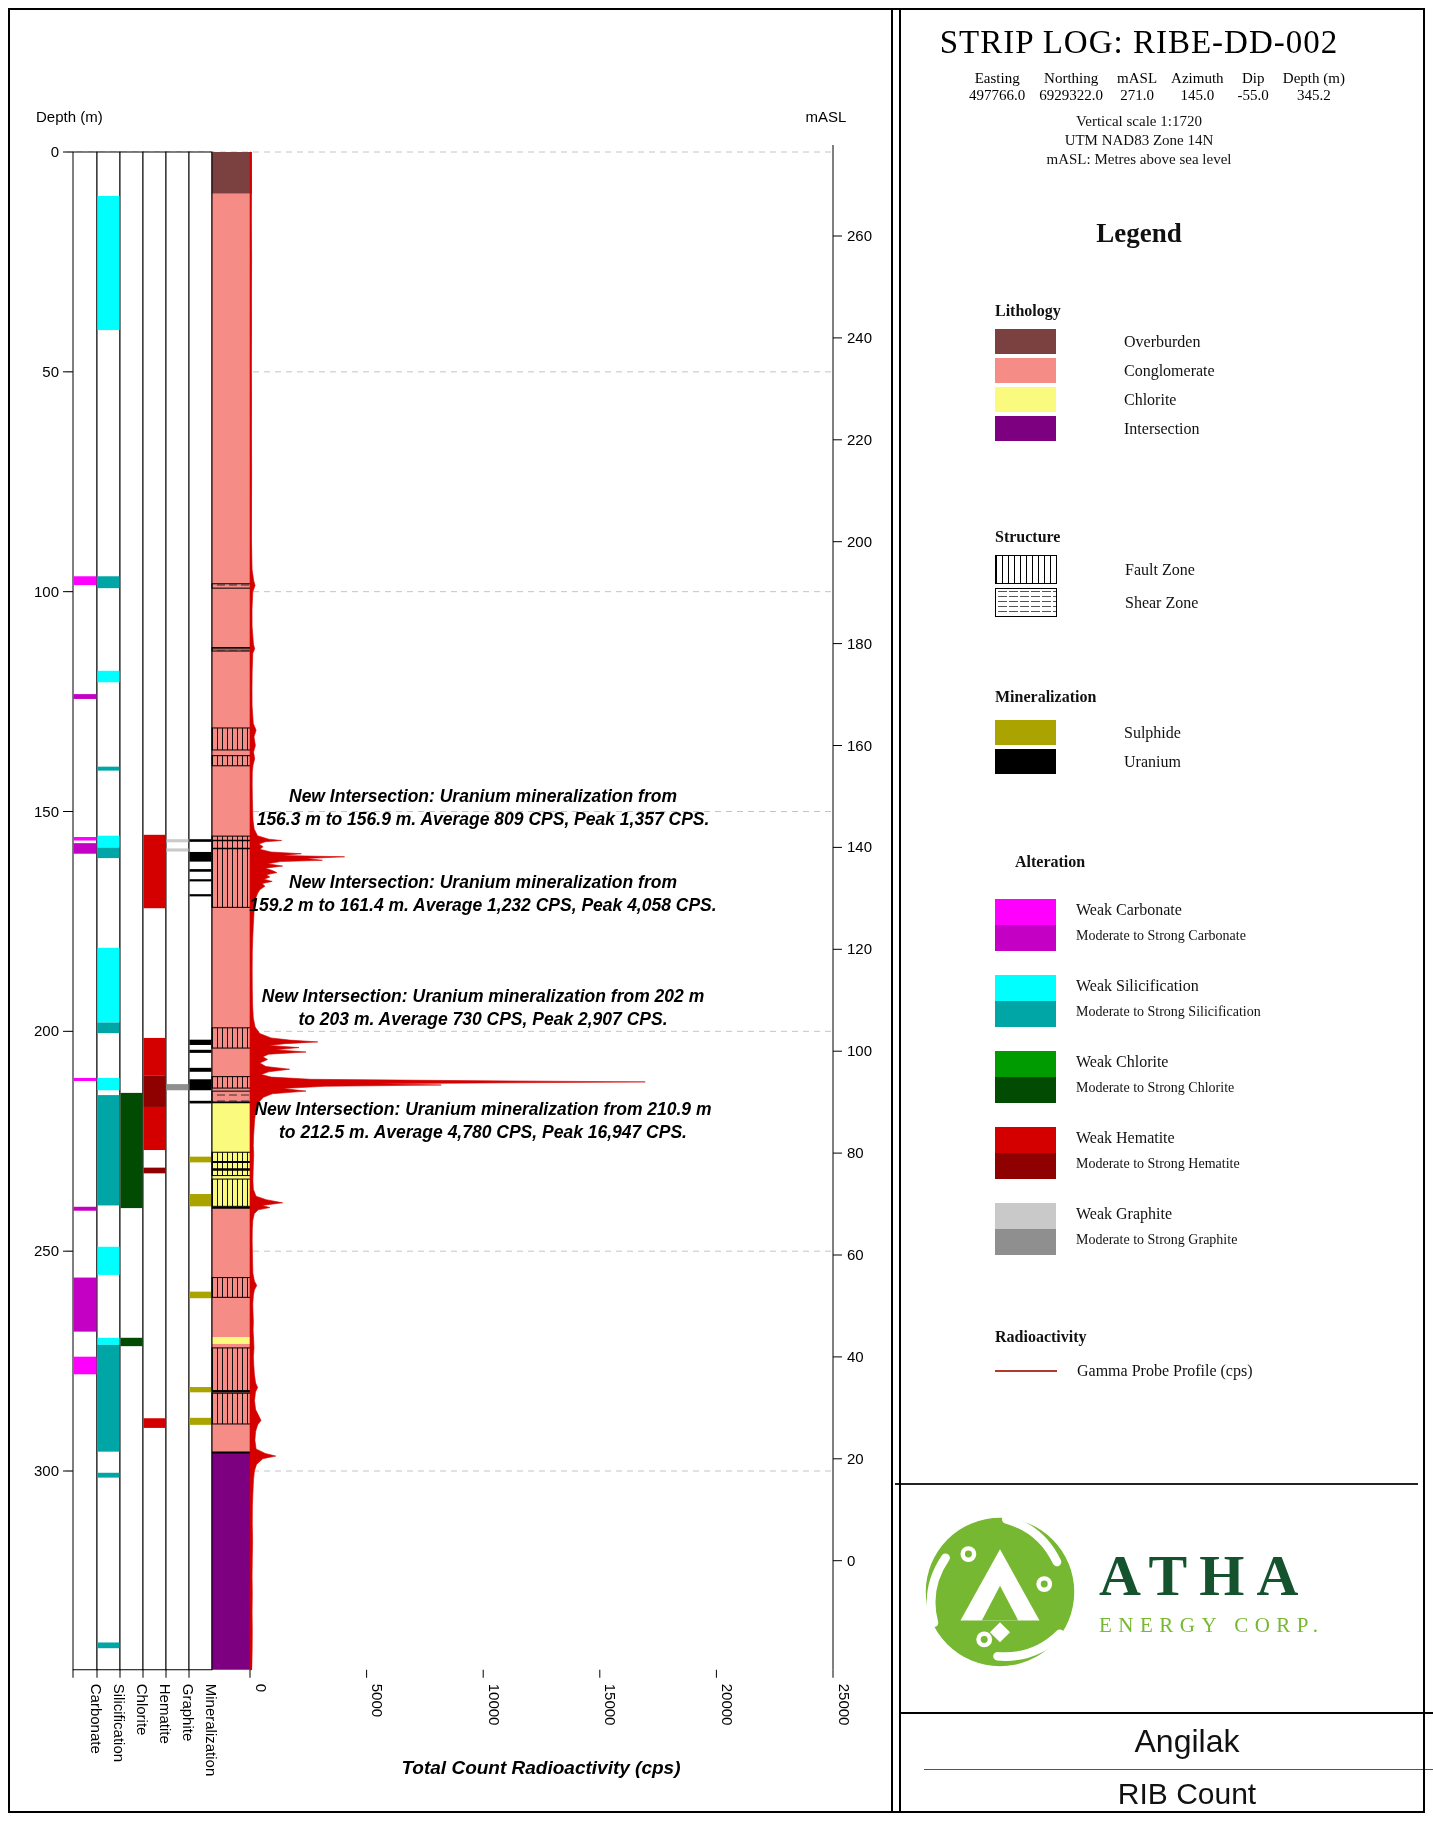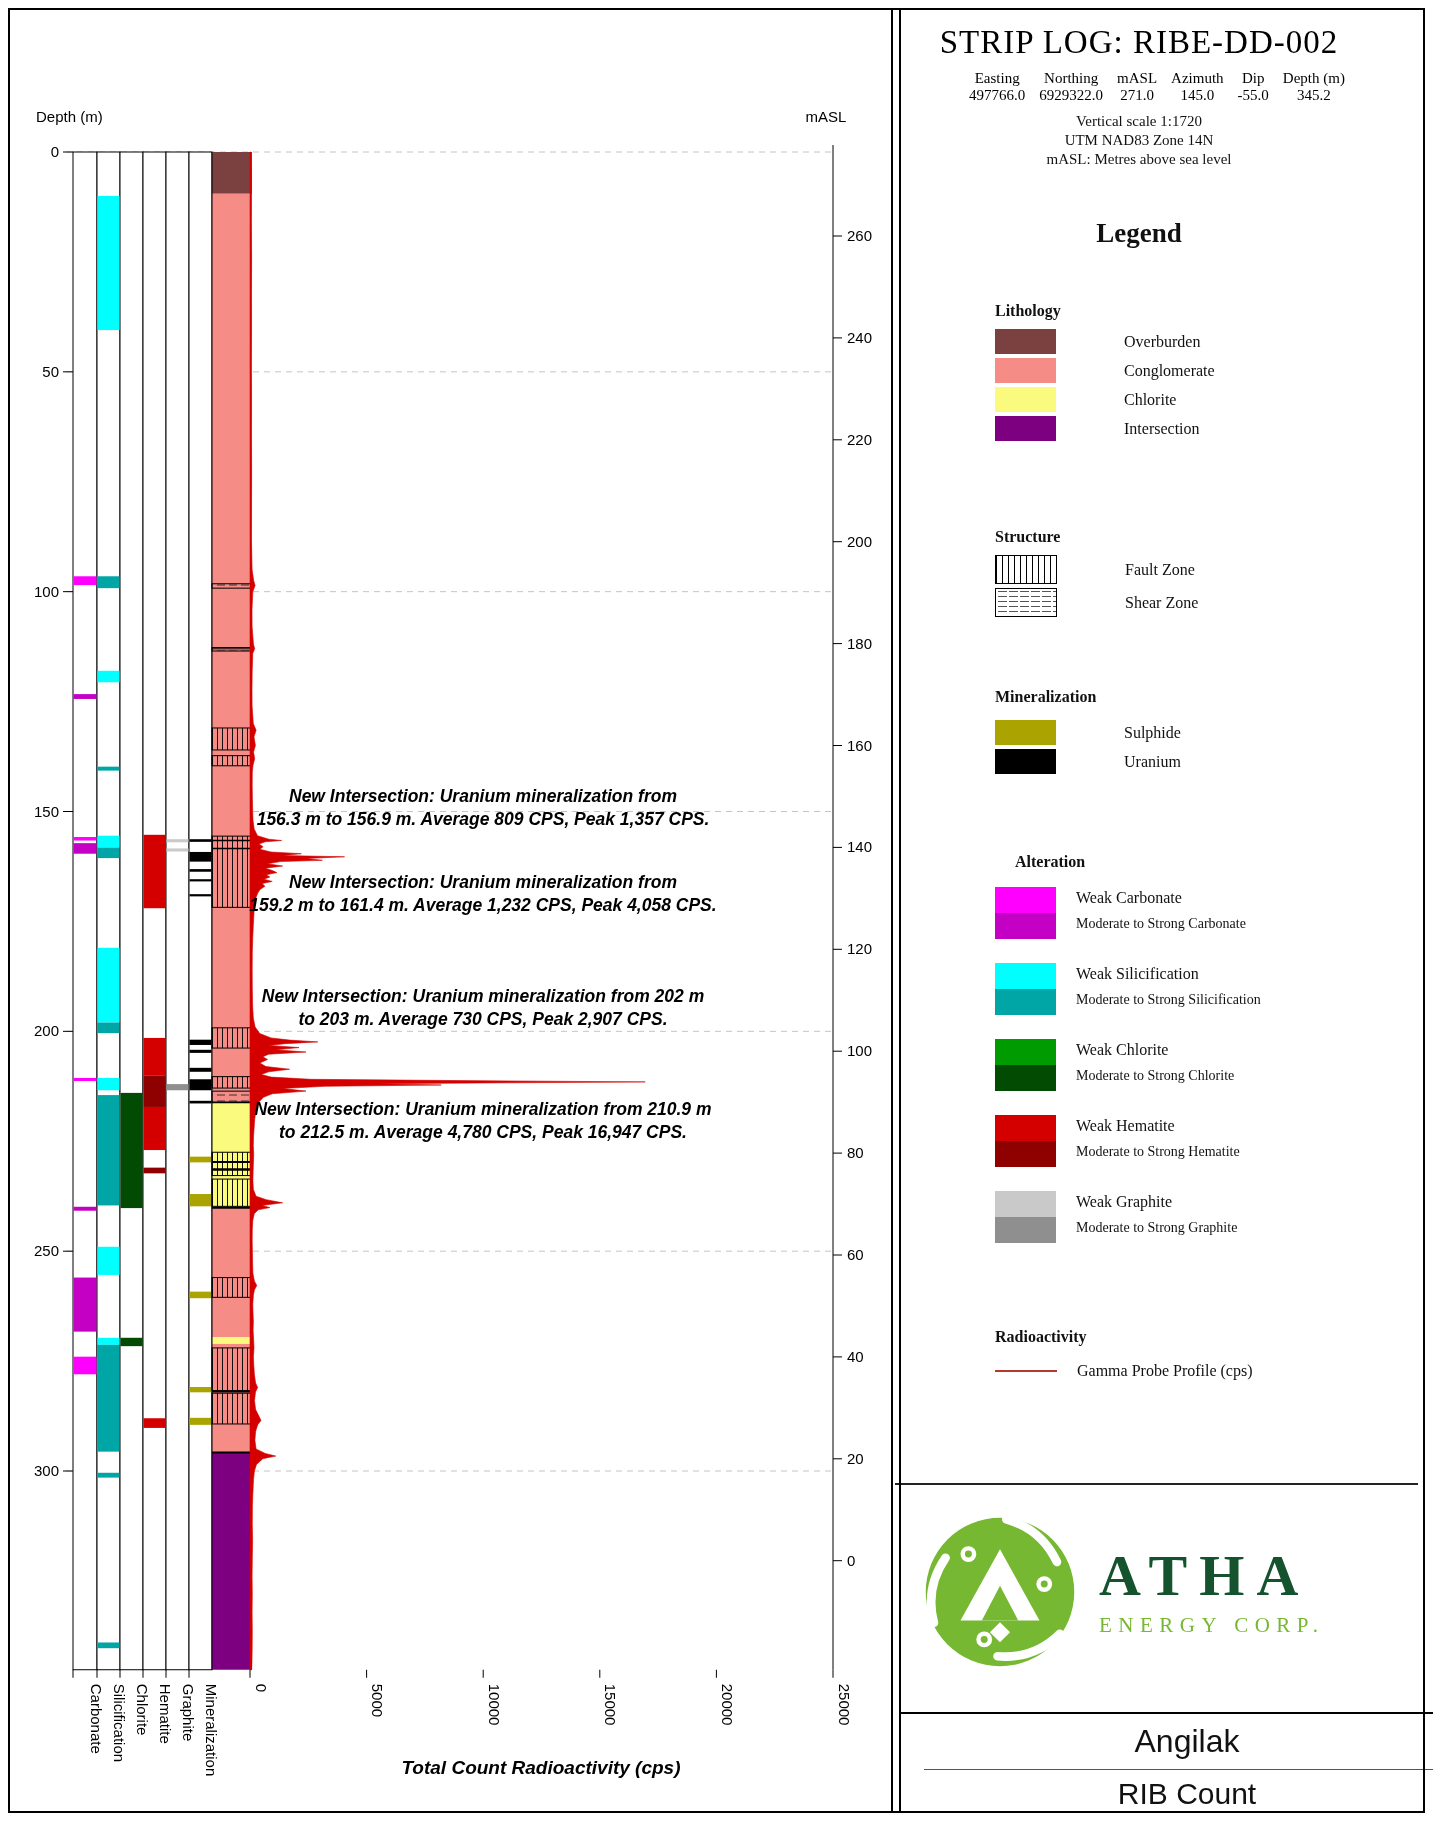--- a/index.html
+++ b/index.html
@@ -315,21 +315,21 @@
             <div class="lg-lbl">Sulphide</div>
           </div>
           <div class="lg-row">
             <div class="sw" style="background: rgb(0, 0, 0);"></div>
             <div class="lg-lbl">Uranium</div>
           </div>
         </div>
     </div>
     <div class="lg-sec" style="top:845px">
       <div class="lg-hdr" style="margin-left:20px">Alteration</div>
-      <div id="alt-pairs" style="margin-top:16px">
+      <div id="alt-pairs" style="margin-top:28px">
           <div class="lg-pair">
             <div class="half" style="background: rgb(255, 0, 255);"></div>
             <div class="half h2" style="background: rgb(196, 0, 196);"></div>
             <div class="wl">Weak Carbonate</div>
             <div class="sl">Moderate to Strong Carbonate</div>
           </div>
           <div class="lg-pair">
             <div class="half" style="background: rgb(0, 255, 255);"></div>
             <div class="half h2" style="background: rgb(0, 165, 165);"></div>
             <div class="wl">Weak Silicification</div>

